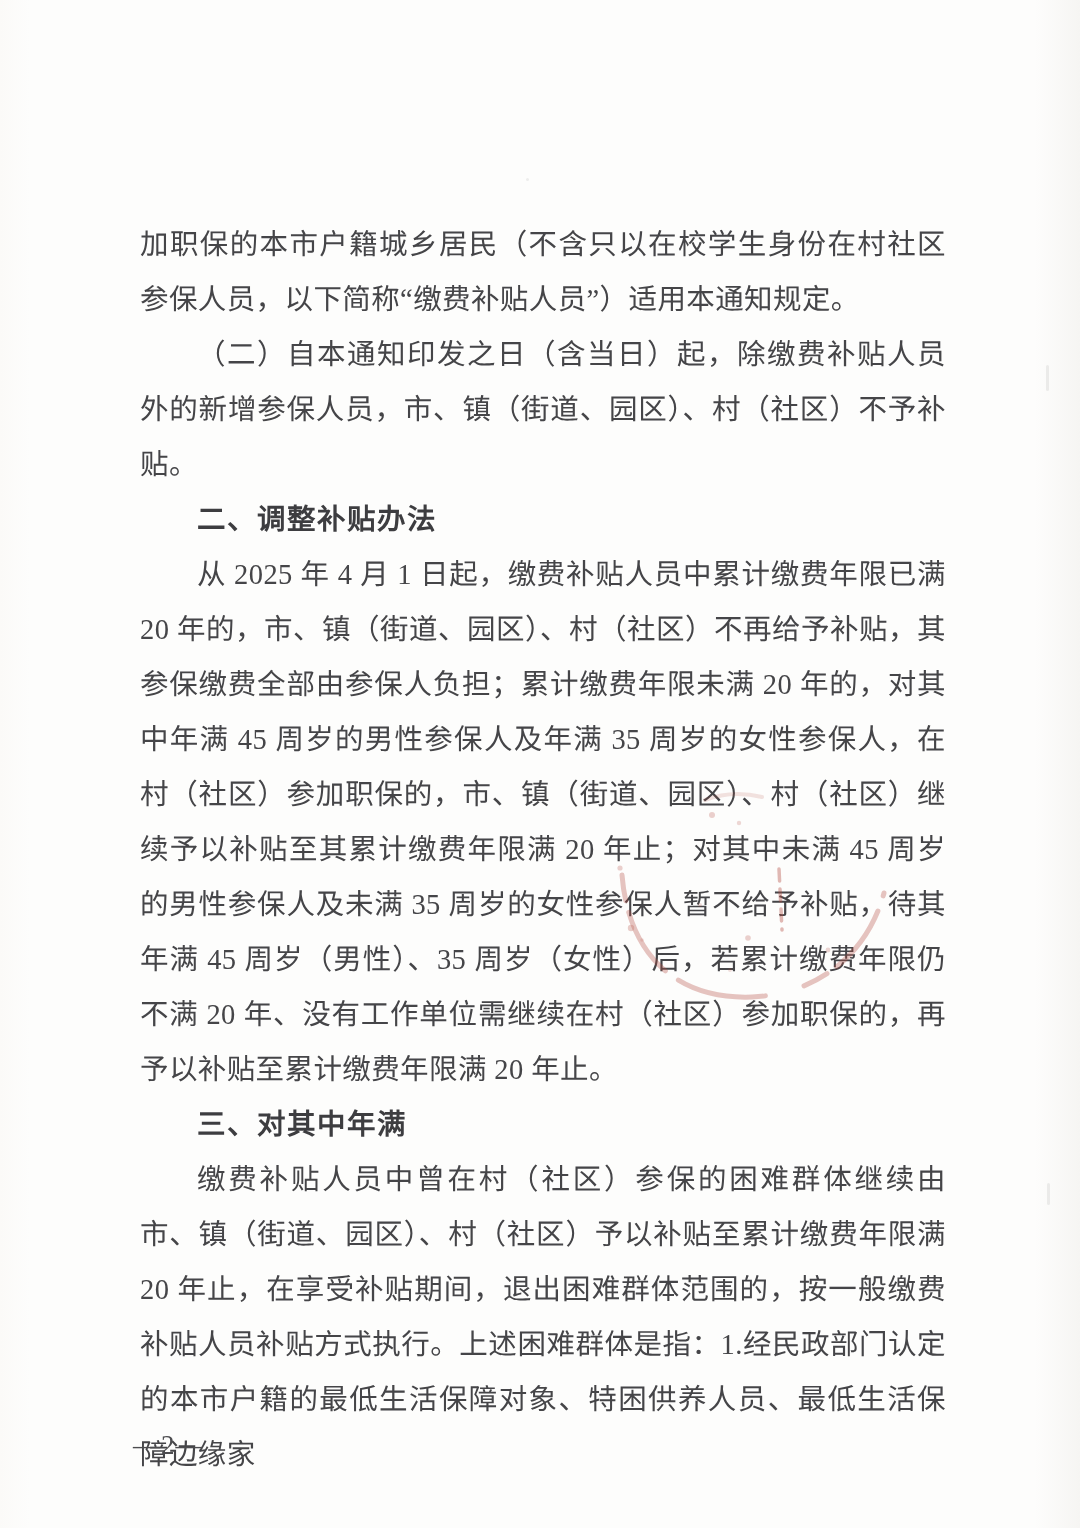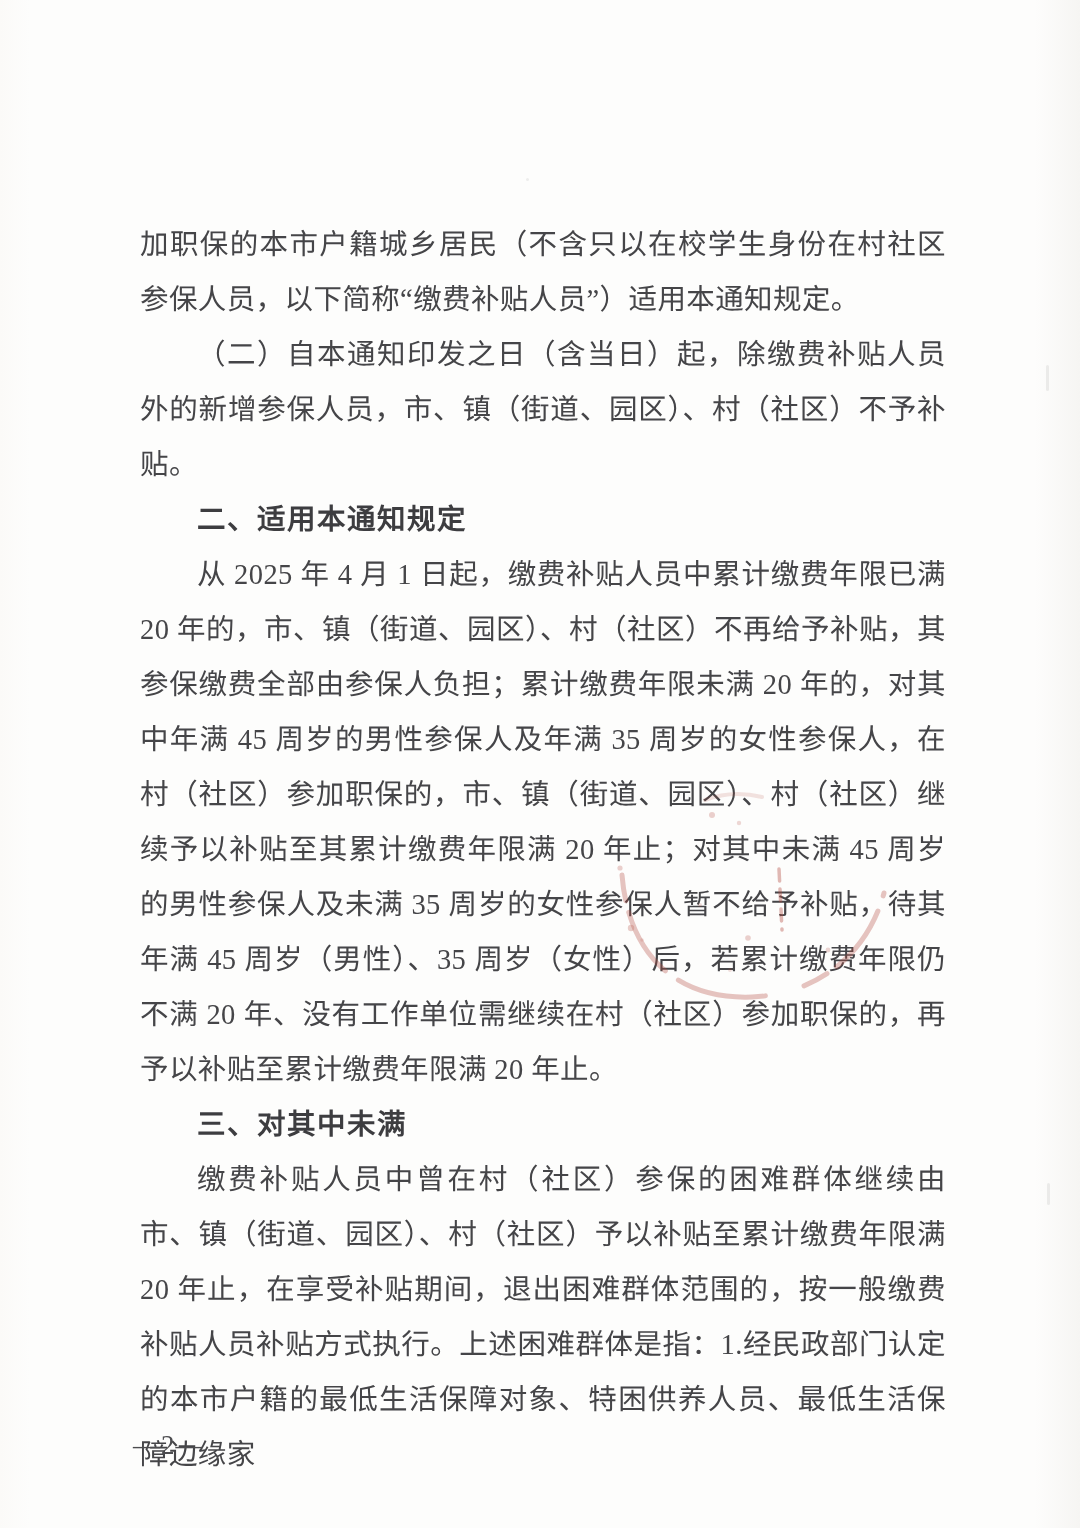--- a/index.html
+++ b/index.html
@@ -74,23 +74,23 @@
   .artifact-3 { left: 526px; top: 178px; width: 3px; height: 3px; border-radius: 50%; }
 </style>
 </head>
 <body>
 
 <div class="page">
 
   <main class="doc-body" id="doc-body">
       <p class="para body">加职保的本市户籍城乡居民（不含只以在校学生身份在村社区参保人员，以下简称“缴费补贴人员”）适用本通知规定。</p>
       <p class="para body indent">（二）自本通知印发之日（含当日）起，除缴费补贴人员外的新增参保人员，市、镇（街道、园区）、村（社区）不予补贴。</p>
-      <p class="para heading indent">二、适用本通知规定</p>
+      <p class="para heading indent">二、调整补贴办法</p>
       <p class="para body indent">从 2025 年 4 月 1 日起，缴费补贴人员中累计缴费年限已满 20 年的，市、镇（街道、园区）、村（社区）不再给予补贴，其参保缴费全部由参保人负担；累计缴费年限未满 20 年的，对其中年满 45 周岁的男性参保人及年满 35 周岁的女性参保人，在村（社区）参加职保的，市、镇（街道、园区）、村（社区）继续予以补贴至其累计缴费年限满 20 年止；对其中未满 45 周岁的男性参保人及未满 35 周岁的女性参保人暂不给予补贴，待其年满 45 周岁（男性）、35 周岁（女性）后，若累计缴费年限仍不满 20 年、没有工作单位需继续在村（社区）参加职保的，再予以补贴至累计缴费年限满 20 年止。</p>
-      <p class="para heading indent">三、对其中未满</p>
+      <p class="para heading indent">三、对其中年满</p>
       <p class="para body indent">缴费补贴人员中曾在村（社区）参保的困难群体继续由市、镇（街道、园区）、村（社区）予以补贴至累计缴费年限满 20 年止，在享受补贴期间，退出困难群体范围的，按一般缴费补贴人员补贴方式执行。上述困难群体是指：1.经民政部门认定的本市户籍的最低生活保障对象、特困供养人员、最低生活保障边缘家</p>
     </main>
 
   <svg class="stamp" viewBox="0 0 340 260" xmlns="http://www.w3.org/2000/svg" aria-hidden="true">
 
     <path d="M 42 105 C 48 180, 92 230, 172 227 C 240 224, 288 182, 304 123" stroke-width="5" stroke-linecap="round" opacity="0.38" stroke-dasharray="26 12 70 16 90 40"></path>
 
     <path d="M 125 30 Q 152 20, 182 27" stroke-width="4" stroke-linecap="round" opacity="0.18"></path>
 
     <path d="M 199 99 L 202 160" stroke-width="3.5" stroke-linecap="round" opacity="0.45" stroke-dasharray="12 8"></path>

